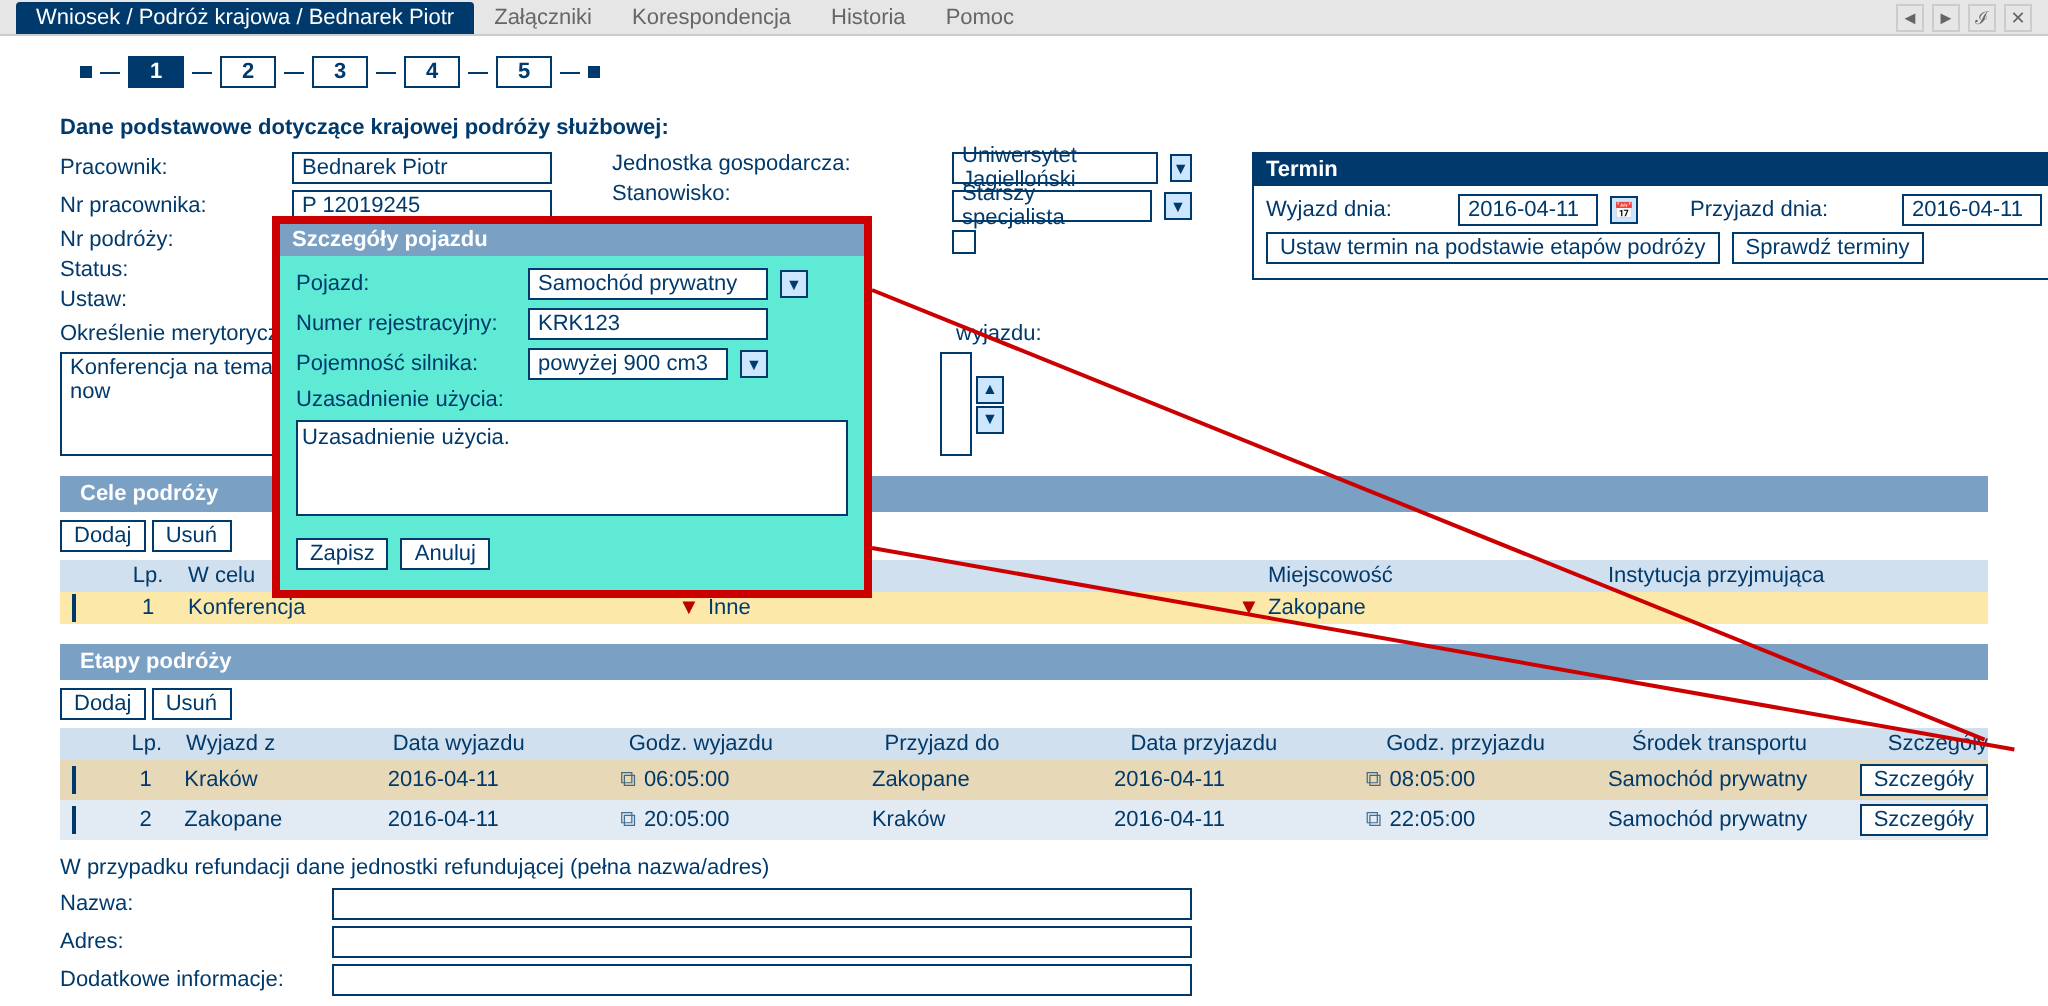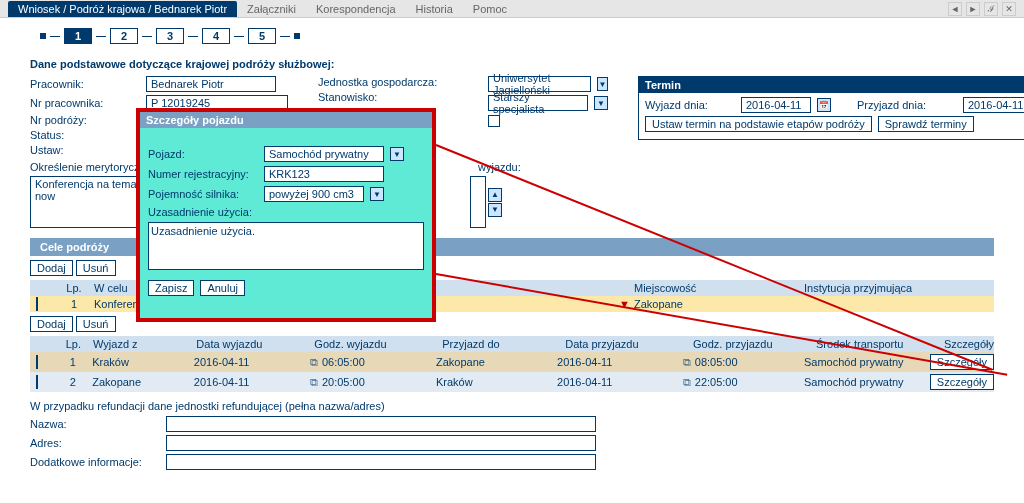--- a/index.html
+++ b/index.html
@@ -40,21 +40,21 @@
   .grid-row { display: flex; padding: 2px 0; align-items: center; }
   .grid-row.yellow { background: #fce9a9; }
   .grid-row.tan { background: #e7d8b7; }
   .grid-row.blue { background: #e2ebf3; }
   .cell-chk { width: 24px; padding-left: 6px; }
   .cell-lp { width: 40px; text-align: center; }
   .sel-indicator { color: #b00; }
   .copy-icon { color: #003a6c; opacity: 0.7; margin-right: 4px; }
   .modal { position: absolute; left: 136px; top: 108px; width: 300px; background: #5eead4; border: 4px solid #c00; z-index: 100; }
   .modal-hdr { background: #7aa0c4; color: #fff; padding: 2px 6px; font-weight: bold; }
-  .modal-body { padding: 18px 8px; }
+  .modal-body { padding: 6px 8px; }
   .mrow { display: flex; align-items: center; margin-bottom: 4px; gap: 6px; }
   .mlabel { width: 110px; color: #003a6c; }
   .mtextarea { width: 100%; height: 48px; border: 1px solid #003a6c; resize: none; font-family: inherit; font-size: 11px; padding: 2px; color: #003a6c; }
   .red-line { position: absolute; background: #c00; z-index: 99; transform-origin: left center; }
 </style>
 </head>
 <body>
 
 <div class="top-tabs">
   <span class="top-tab active">Wniosek / Podróż krajowa / Bednarek Piotr</span>
@@ -91,21 +91,21 @@
 
   <div class="basic-grid">
 
     <div class="col1">
       <div class="form-row">
         <span class="label">Pracownik:</span>
         <span class="input-box" style="width:130px">Bednarek Piotr</span>
       </div>
       <div class="form-row">
         <span class="label">Nr pracownika:</span>
-        <span class="input-box" style="width:142px">P 12019245</span>
+        <span class="input-box" style="width:130px">P 12019245</span>
       </div>
       <div class="form-row">
         <span class="label">Nr podróży:</span>
       </div>
       <div class="form-row">
         <span class="label">Status:</span>
       </div>
       <div class="form-row">
         <span class="label">Ustaw:</span>
       </div>
@@ -190,20 +190,21 @@
   <div class="grid-row yellow">
     <div class="cell-chk"><span class="checkbox" style="background:#fff"></span></div>
     <div class="cell-lp">1</div>
     <div style="width:245px">Konferencja</div>
     <div style="width:15px" class="sel-indicator">▼</div>
     <div style="width:265px">Inne</div>
     <div style="width:15px" class="sel-indicator">▼</div>
     <div style="width:170px">Zakopane</div>
   </div>
 
+  <div class="section-bar">Etapy podróży</div>
   <div class="btn-row">
     <span class="btn">Dodaj</span>
     <span class="btn">Usuń</span>
   </div>
   <div class="grid-header">
     <div class="cell-chk"></div>
     <div class="cell-lp">Lp.</div>
     <div style="width:105px">Wyjazd z</div>
     <div style="width:120px">Data wyjazdu</div>
     <div style="width:130px">Godz. wyjazdu</div>

